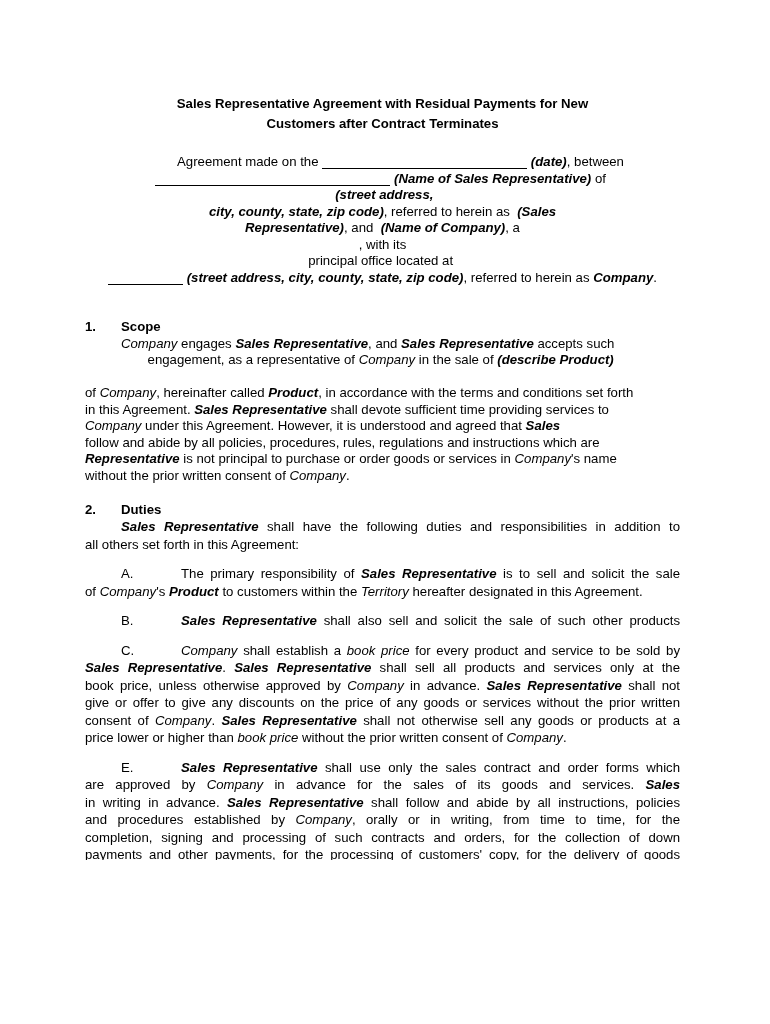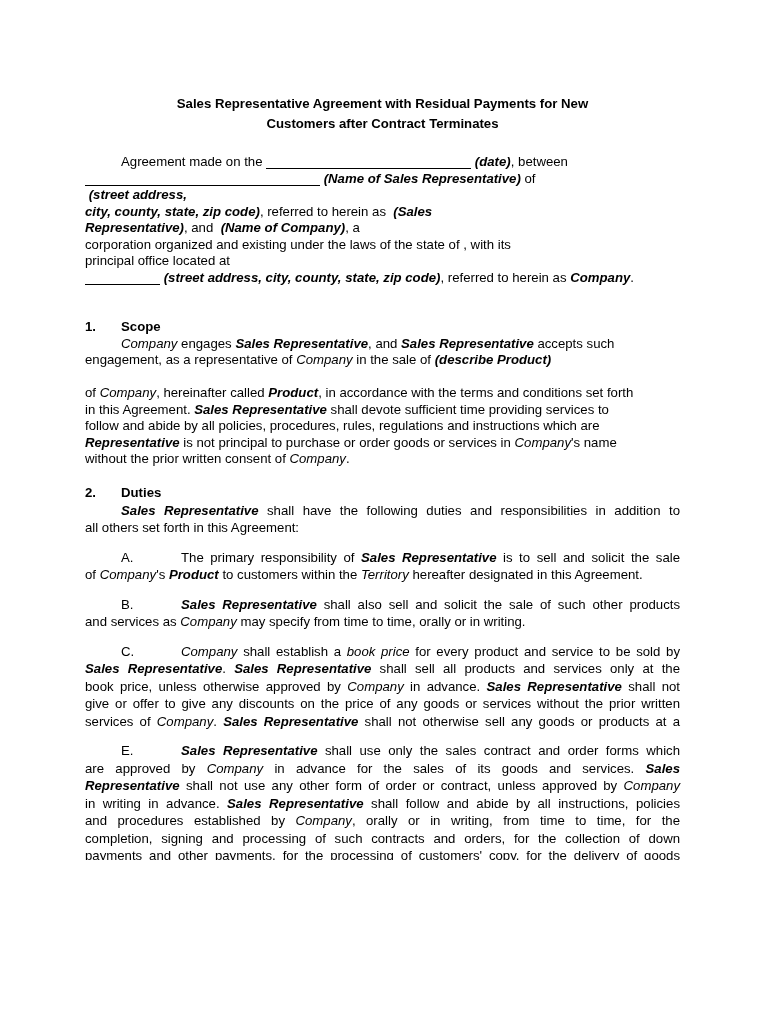--- a/index.html
+++ b/index.html
@@ -24,21 +24,21 @@
   .line.title-line {
     height: 20px; line-height: 20px;
     text-align: center;
     font-weight: bold;
   }
   .line.j {
     text-align: justify;
     text-align-last: justify;
     white-space: normal;
   }
-  .line.f { display: flex; align-items: baseline; }
+  .line.f { display: flex; align-items: baseline; justify-content: center; }
   .line.f > span { white-space: pre; flex: 0 0 auto; }
   .gap-title  { height: 20px; }
   .gap-line   { height: 16.5px; }
   .gap-double { height: 33px; }
   .gap-para   { height: 12px; }
   .s-b  { font-weight: bold; }
   .s-i  { font-style: italic; }
   .s-bi { font-weight: bold; font-style: italic; }
   .w { display: inline-block; vertical-align: baseline; }
   .u {
@@ -87,21 +87,20 @@
       </div>
       <div class="line f">
         <span class="s-bi">Representative)</span>
         <span class="s-r">, and </span>
         <span class="u fill"></span>
         <span class="s-r"> </span>
         <span class="s-bi">(Name of Company)</span>
         <span class="s-r">, a</span>
       </div>
       <div class="line f">
-        <span class="s-r">corporation organized and existing under the laws of the state of </span>
         <span class="u fill"></span>
         <span class="s-r">, with its</span>
       </div>
       <div class="line f">
         <span class="s-r">principal office located at </span>
         <span class="u fill"></span>
       </div>
       <div class="line f">
         <span class="u" style="width: 75px;"></span>
         <span class="s-r"> </span>
@@ -119,41 +118,41 @@
         <span class="s-r"> in the sale of </span>
         <span class="s-bi">(describe Product)</span>
         <span class="s-r"> </span>
         <span class="u fill"></span>
       </div>
       <div class="line f">
         <span class="u fill"></span>
       </div>
       <div class="line"><span class="s-r">of </span><span class="s-i">Company</span><span class="s-r">, hereinafter called </span><span class="s-bi">Product</span><span class="s-r">, in accordance with the terms and conditions set forth</span></div>
       <div class="line"><span class="s-r">in this Agreement. </span><span class="s-bi">Sales Representative</span><span class="s-r"> shall devote sufficient time providing services to</span></div>
+      <div class="line"><span class="s-i">Company</span><span class="s-r"> under this Agreement. However, it is understood and agreed that </span><span class="s-bi">Sales</span></div>
       <div class="line"><span class="s-r">follow and abide by all policies, procedures, rules, regulations and instructions which are</span></div>
       <div class="line"><span class="s-bi">Representative</span><span class="s-r"> is not principal to purchase or order goods or services in </span><span class="s-i">Company</span><span class="s-r">'s name</span></div>
       <div class="line"><span class="s-r">without the prior written consent of </span><span class="s-i">Company</span><span class="s-r">.</span></div>
       <div class="gap-line"></div>
       <div class="line d"><span class="s-b w" style="width: 36px;">2.</span><span class="s-b">Duties</span></div>
       <div class="line d j"><span class="s-r w" style="width: 36px;"></span><span class="s-bi">Sales Representative</span><span class="s-r"> shall have the following duties and responsibilities in addition to</span></div>
       <div class="line d"><span class="s-r">all others set forth in this Agreement:</span></div>
       <div class="gap-para"></div>
       <div class="line d j"><span class="s-r w" style="width: 36px;"></span><span class="s-r w" style="width: 60px;">A.</span><span class="s-r">The primary responsibility of </span><span class="s-bi">Sales Representative</span><span class="s-r"> is to sell and solicit the sale</span></div>
       <div class="line d"><span class="s-r">of </span><span class="s-i">Company</span><span class="s-r">'s </span><span class="s-bi">Product</span><span class="s-r"> to customers within the </span><span class="s-i">Territory</span><span class="s-r"> hereafter designated in this Agreement.</span></div>
       <div class="gap-para"></div>
       <div class="line d j"><span class="s-r w" style="width: 36px;"></span><span class="s-r w" style="width: 60px;">B.</span><span class="s-bi">Sales Representative</span><span class="s-r"> shall also sell and solicit the sale of such other products</span></div>
-      <div class="line d"><span class="s-r">and services as </span><span class="s-i">Company</span><span class="s-r"> may specify from time to time, orally or in writing.</span></div>
       <div class="gap-para"></div>
       <div class="line d j"><span class="s-r w" style="width: 36px;"></span><span class="s-r w" style="width: 60px;">C.</span><span class="s-i">Company</span><span class="s-r"> shall establish a </span><span class="s-i">book price</span><span class="s-r"> for every product and service to be sold by</span></div>
       <div class="line d j"><span class="s-bi">Sales Representative</span><span class="s-r">. </span><span class="s-bi">Sales Representative</span><span class="s-r"> shall sell all products and services only at the</span></div>
       <div class="line d j"><span class="s-r">book price, unless otherwise approved by </span><span class="s-i">Company</span><span class="s-r"> in advance. </span><span class="s-bi">Sales Representative</span><span class="s-r"> shall not</span></div>
       <div class="line d j"><span class="s-r">give or offer to give any discounts on the price of any goods or services without the prior written</span></div>
-      <div class="line d j"><span class="s-r">services of </span><span class="s-i">Company</span><span class="s-r">. </span><span class="s-bi">Sales Representative</span><span class="s-r"> shall not otherwise sell any goods or products at a</span></div>
+      <div class="line d j"><span class="s-r">consent of </span><span class="s-i">Company</span><span class="s-r">. </span><span class="s-bi">Sales Representative</span><span class="s-r"> shall not otherwise sell any goods or products at a</span></div>
+      <div class="line d"><span class="s-r">price lower or higher than </span><span class="s-i">book price</span><span class="s-r"> without the prior written consent of </span><span class="s-i">Company</span><span class="s-r">.</span></div>
       <div class="gap-para"></div>
       <div class="line d j"><span class="s-r w" style="width: 36px;"></span><span class="s-r w" style="width: 60px;">E.</span><span class="s-bi">Sales Representative</span><span class="s-r"> shall use only the sales contract and order forms which</span></div>
       <div class="line d j"><span class="s-r">are approved by </span><span class="s-i">Company</span><span class="s-r"> in advance for the sales of its goods and services. </span><span class="s-bi">Sales</span></div>
-      <div class="line d j"><span class="s-bi">Representative</span><span class="s-r"> shall not use any other form of order or contract, unless approved by </span><span class="s-i">Company</span></div>
       <div class="line d j"><span class="s-r">in writing in advance. </span><span class="s-bi">Sales Representative</span><span class="s-r"> shall follow and abide by all instructions, policies</span></div>
       <div class="line d j"><span class="s-r">and procedures established by </span><span class="s-i">Company</span><span class="s-r">, orally or in writing, from time to time, for the</span></div>
       <div class="line d j"><span class="s-r">completion, signing and processing of such contracts and orders, for the collection of down</span></div>
       <div class="line d j"><span class="s-r">payments and other payments, for the processing of customers' copy, for the delivery of goods</span></div>
     </div>
 </div>
 
 </body></html>

